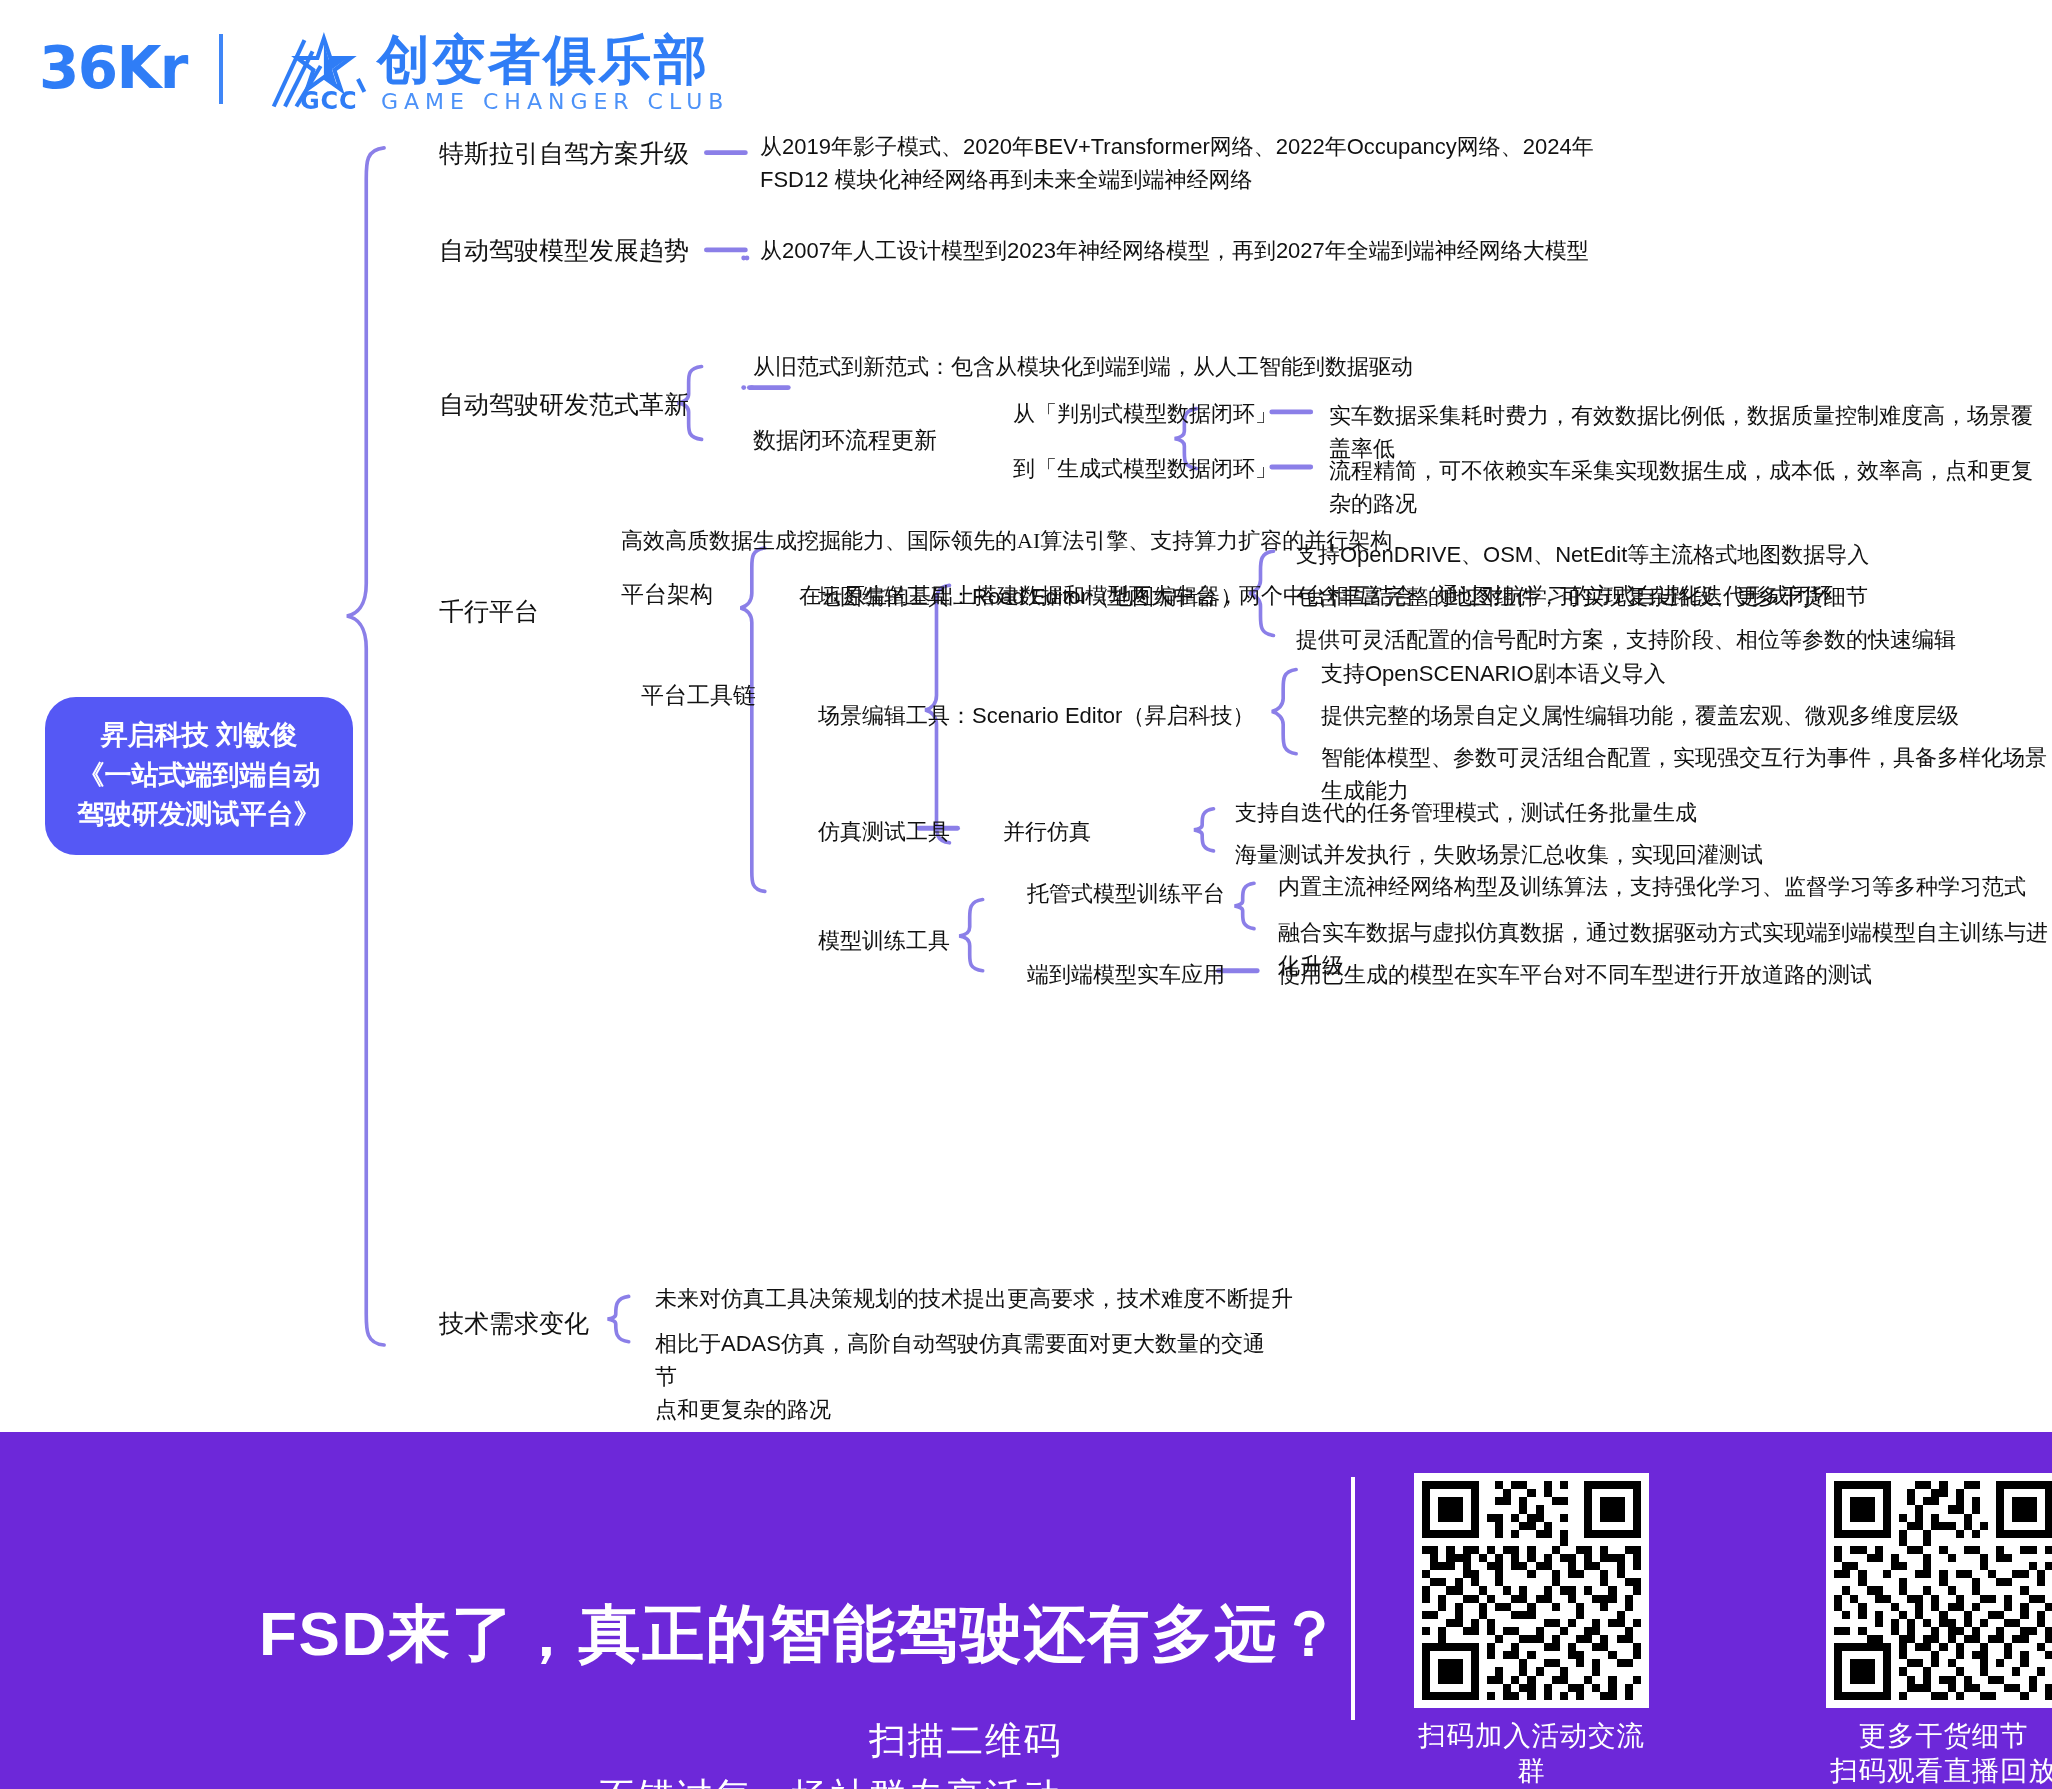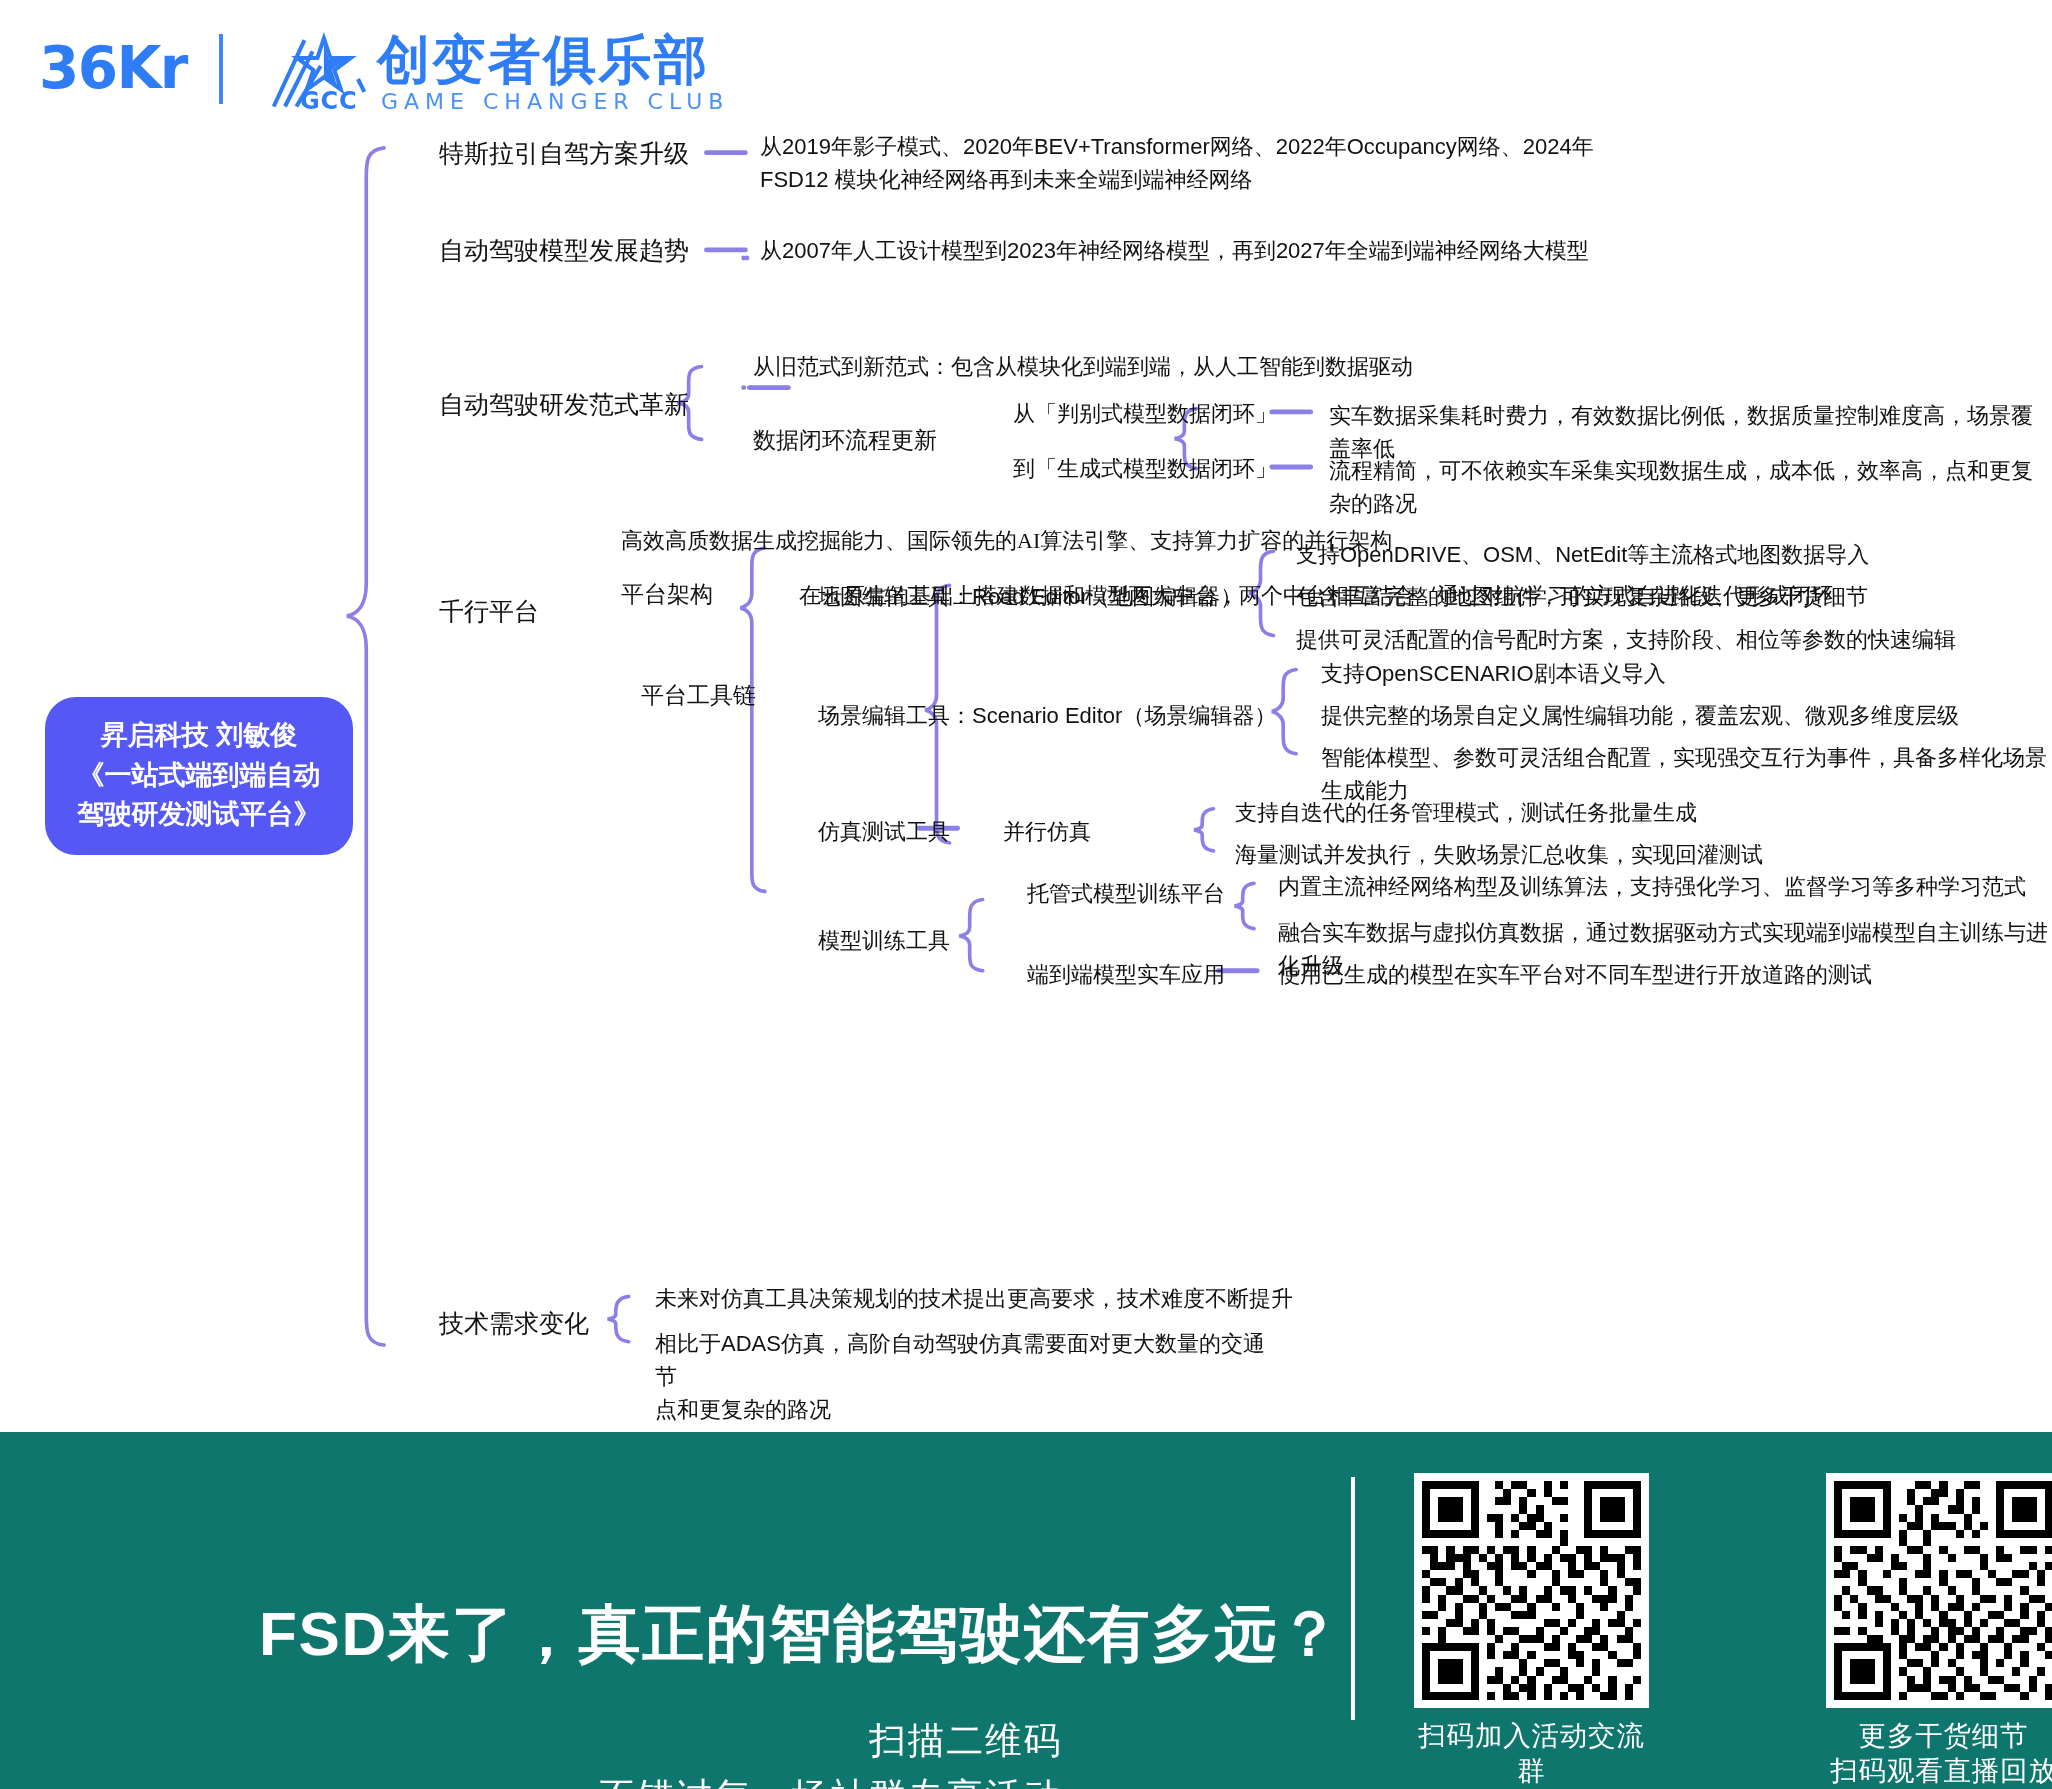--- a/index.html
+++ b/index.html
@@ -53,21 +53,21 @@
     background:#5558F5;border-radius:31px;
     padding:19.4px 8px 21px 8px;
     box-sizing:border-box;
     text-align:center;color:#ffffff;
     font-size:27px;font-weight:bold;line-height:1.45;
     white-space:pre-line;
   }
   
   #banner{
     position:absolute;left:0;top:1432px;width:2052px;height:357px;
-    background:#0f766e;
+    background:#6d28d9;
   }
   #banner-headline{
     position:absolute;left:259px;top:160px;
     font-size:62px;font-weight:bold;color:#ffffff;letter-spacing:1.6px;
     white-space:nowrap;
   }
   #banner-sub1{
     position:absolute;right:990px;top:284px;
     font-size:37px;color:#ffffff;letter-spacing:1.6px;white-space:nowrap;
   }
@@ -172,21 +172,21 @@
   <div class="node leaf" style="left:621px;top:394px;width:1134px;font-family:Liberation Serif, serif;">高效高质数据生成挖掘能力、国际领先的AI算法引擎、支持算力扩容的并行架构</div>
   <div class="node lvl2" style="left:621px;top:447px;">平台架构</div>
   <div class="node leaf" style="left:799px;top:449px;width:1215px;">在云原生的基础上搭建数据和模型两大中台，两个中台相互结合，通过对抗学习的方式自进化迭代形成闭环</div>
   <div class="node lvl2" style="left:621px;top:548px;margin-left:20px;">平台工具链</div>
 
   <div class="node lvl3" style="left:818px;top:450px;">地图编辑工具：Road Editor（地图编辑器）</div>
   <div class="node leaf" style="left:1296px;top:408px;width:753px;">支持OpenDRIVE、OSM、NetEdit等主流格式地图数据导入</div>
   <div class="node leaf" style="left:1296px;top:450px;width:753px;">包含丰富完整的地图组件，可实现复杂路段、更多干货细节</div>
   <div class="node leaf" style="left:1296px;top:493px;width:753px;">提供可灵活配置的信号配时方案，支持阶段、相位等参数的快速编辑</div>
 
-  <div class="node lvl3" style="left:818px;top:569px;">场景编辑工具：Scenario Editor（场景编辑器）</div>
+  <div class="node lvl3" style="left:818px;top:569px;">场景编辑工具：Scenario Editor（昇启科技）</div>
   <div class="node leaf" style="left:1321px;top:527px;width:729px;">支持OpenSCENARIO剧本语义导入</div>
   <div class="node leaf" style="left:1321px;top:569px;width:729px;">提供完整的场景自定义属性编辑功能，覆盖宏观、微观多维度层级</div>
   <div class="node leaf" style="left:1321px;top:611px;width:733px;">智能体模型、参数可灵活组合配置，实现强交互行为事件，具备多样化场景生成能力</div>
 
   <div class="node lvl3" style="left:818px;top:685px;">仿真测试工具</div>
   <div class="node lvl3" style="left:1003px;top:685px;">并行仿真</div>
   <div class="node leaf" style="left:1235px;top:666px;width:778px;">支持自迭代的任务管理模式，测试任务批量生成</div>
   <div class="node leaf" style="left:1235px;top:708px;width:778px;">海量测试并发执行，失败场景汇总收集，实现回灌测试</div>
 
   <div class="node lvl3" style="left:818px;top:794px;">模型训练工具</div>

